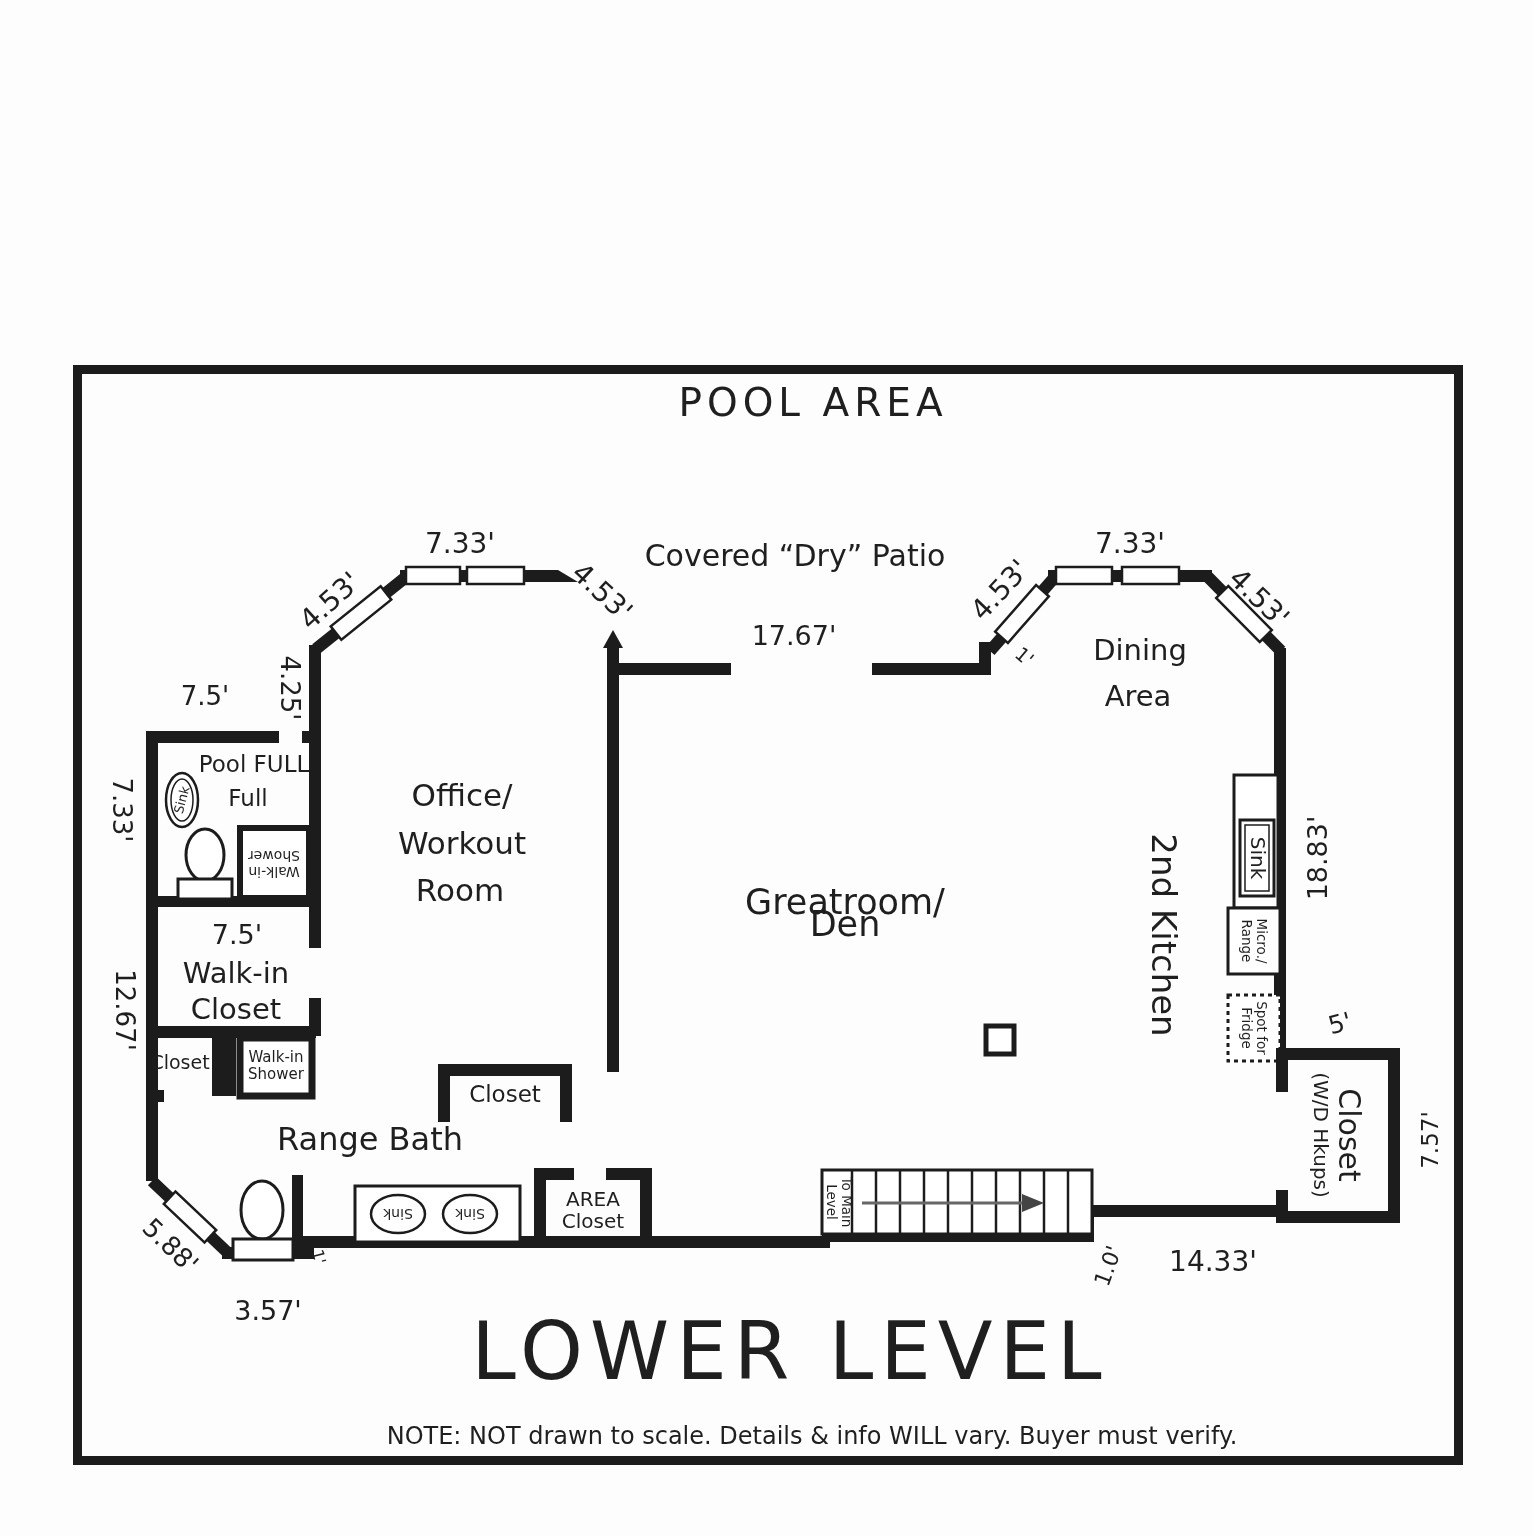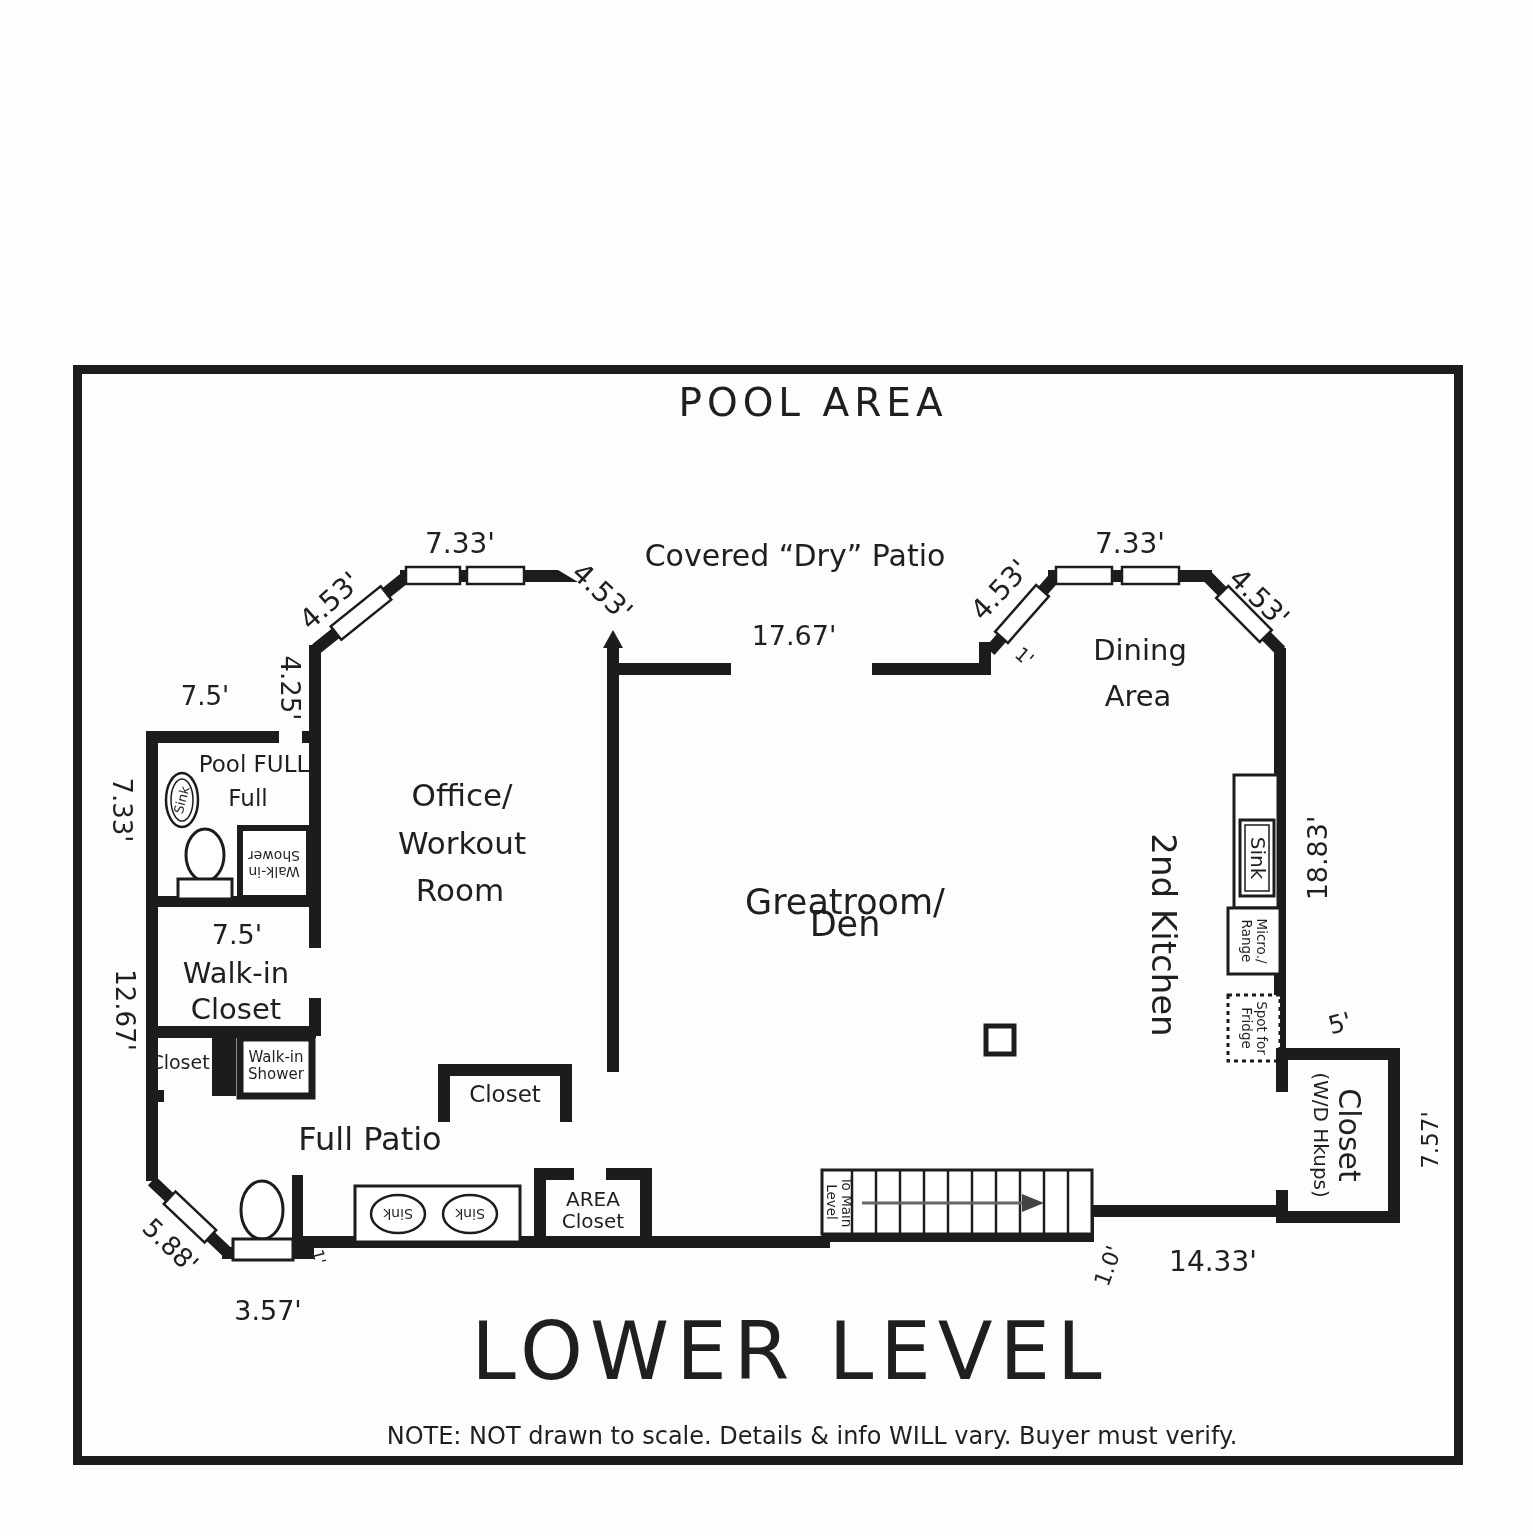--- a/index.html
+++ b/index.html
@@ -158,21 +158,21 @@
   <div class="lbl" style="left:237px;top:935px;font-size:27px;">7.5'</div>
   <div class="lbl" style="left:236px;top:973px;font-size:29px;">Walk-in</div>
   <div class="lbl" style="left:236px;top:1009px;font-size:29px;">Closet</div>
 
   <div class="lbl" style="left:180px;top:1063px;font-size:19px;">Closet</div>
   <div class="vblock" style="left:276px;top:1066px;font-size:15px;transform:translate(-50%,-50%);">
     <div>Walk-in</div>
     <div>Shower</div>
   </div>
 
-  <div class="lbl" style="left:370px;top:1140px;font-size:32px;">Full Patio</div>
+  <div class="lbl" style="left:370px;top:1140px;font-size:32px;">Range Bath</div>
   <div class="lbl" style="left:505px;top:1094px;font-size:23px;">Closet</div>
   <div class="lbl" style="left:398px;top:1214px;font-size:14px;transform:translate(-50%,-50%) rotate(180deg);">Sink</div>
   <div class="lbl" style="left:470px;top:1214px;font-size:14px;transform:translate(-50%,-50%) rotate(180deg);">Sink</div>
   <div class="lbl" style="left:170px;top:1246px;font-size:26px;transform:translate(-50%,-50%) rotate(44deg);">5.88'</div>
   <div class="lbl" style="left:268px;top:1311px;font-size:27px;">3.57'</div>
   <div class="lbl" style="left:318px;top:1257px;font-size:16px;transform:translate(-50%,-50%) rotate(75deg);">1'</div>
   <div class="vblock" style="left:593px;top:1210px;font-size:20px;transform:translate(-50%,-50%);">
     <div>AREA</div>
     <div>Closet</div>
   </div>

